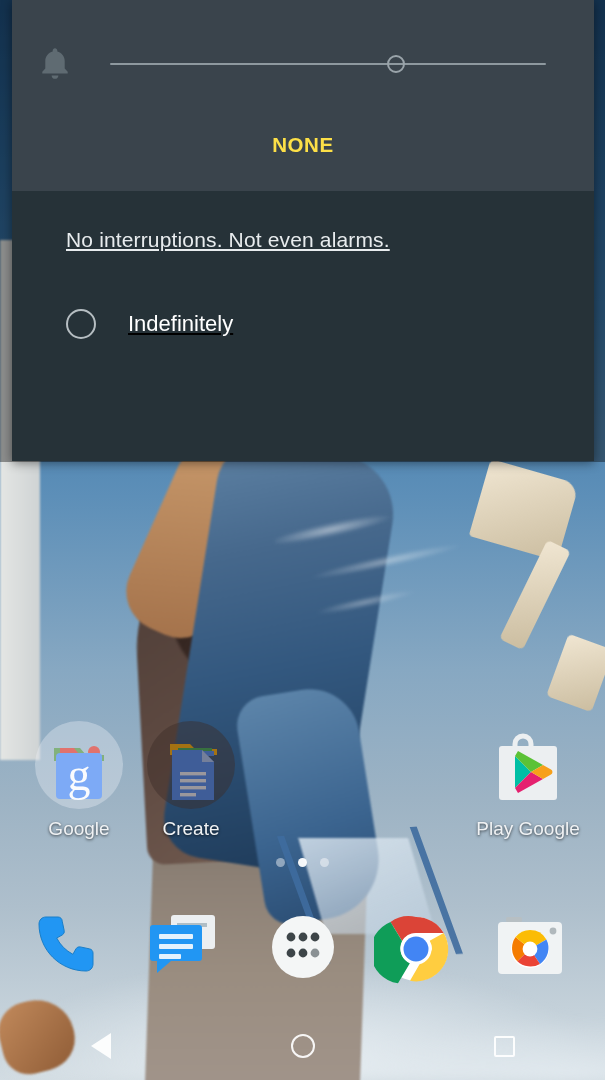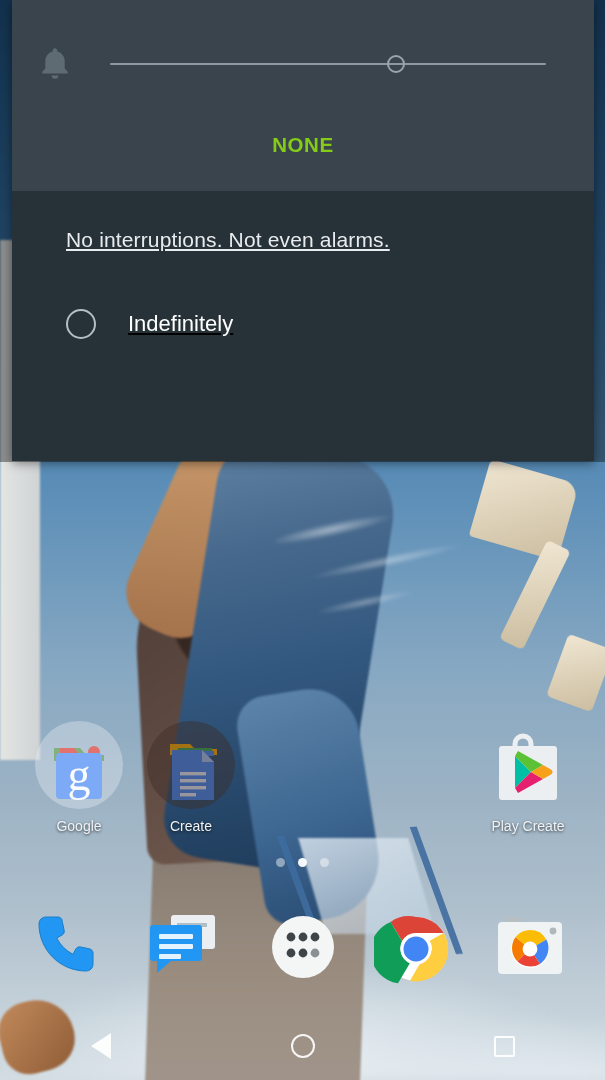--- a/index.html
+++ b/index.html
@@ -148,21 +148,21 @@
     position:absolute; left:289px; top:17px; width:18px; height:18px;
     border:2px solid #9aa4aa; border-radius:50%; background:transparent;
   }
 
   
   #tabs { position:absolute; left:0; top:112px; width:582px; height:66px; display:flex; }
   .tab {
     flex:1; display:flex; align-items:center; justify-content:center;
     font-size:20.5px; letter-spacing:.6px; font-weight:700;
   }
-  .tab.active { color:#84cc16; }
+  .tab.active { color:#fde047; }
   .tab.inactive { color:#8e9aa1; font-weight:400; }
 
   
   #zen-desc {
     position:absolute; left:54px; top:228px; font-size:21px; color:#e8ecee;
     letter-spacing:.15px;
     text-decoration:underline;
   }
 
   
@@ -188,21 +188,21 @@
     width:38px; height:38px; border-radius:50%; background:#ffffff;
     display:flex; align-items:center; justify-content:center;
   }
   .stepper svg { display:block; }
 
   
   #home-icons { position:absolute; left:0; top:700px; width:605px; height:160px; }
   .app-cell { position:absolute; width:120px; text-align:center; }
   .app-art { position:relative; width:94px; height:94px; margin:0 auto; }
   .app-label {
-    margin-top:6px; font-size:14px; color:#f0f2f4;
+    margin-top:6px; font-size:19px; color:#f0f2f4;
     text-shadow:0 1px 3px rgba(0,0,0,.7);
     white-space:nowrap;
   }
   .folder-bg {
     position:absolute; left:3px; top:3px; width:88px; height:88px;
     border-radius:50%; background:rgba(240,244,248,.34);
   }
 
   
   #page-dots { position:absolute; left:0; top:858px; width:605px; display:flex; justify-content:center; gap:13px; }
@@ -318,21 +318,21 @@
         <svg width="94" height="94" viewBox="0 0 94 94" aria-hidden="true">
           <path d="M34 30v-4a8 8 0 0 1 16 0v4" fill="none" stroke="#eceff1" stroke-width="5"></path>
           <rect x="18" y="28" width="58" height="54" rx="3" fill="#eceff1"></rect>
           <path d="M34 38l26 16-26 16z" fill="#00c4b4" opacity="0"></path>
           <path d="M34 38v32l16-16z" fill="#00bfa5"></path>
           <path d="M34 38l16 16 12-7-25-14z" fill="#5bc236"></path>
           <path d="M34 70l16-16 12 7-25 14z" fill="#e5216f"></path>
           <path d="M50 54l12-7 8 4.6a2.7 2.7 0 0 1 0 4.8L62 61z" fill="#f7a01a"></path>
         </svg>
       </div>
-      <div class="app-label">Play Create</div>
+      <div class="app-label">Play Google</div>
     </div>
   </div>
 
   <div id="page-dots">
     <div class="pdot"></div>
     <div class="pdot on"></div>
     <div class="pdot"></div>
   </div>
 
   <div id="dock">

